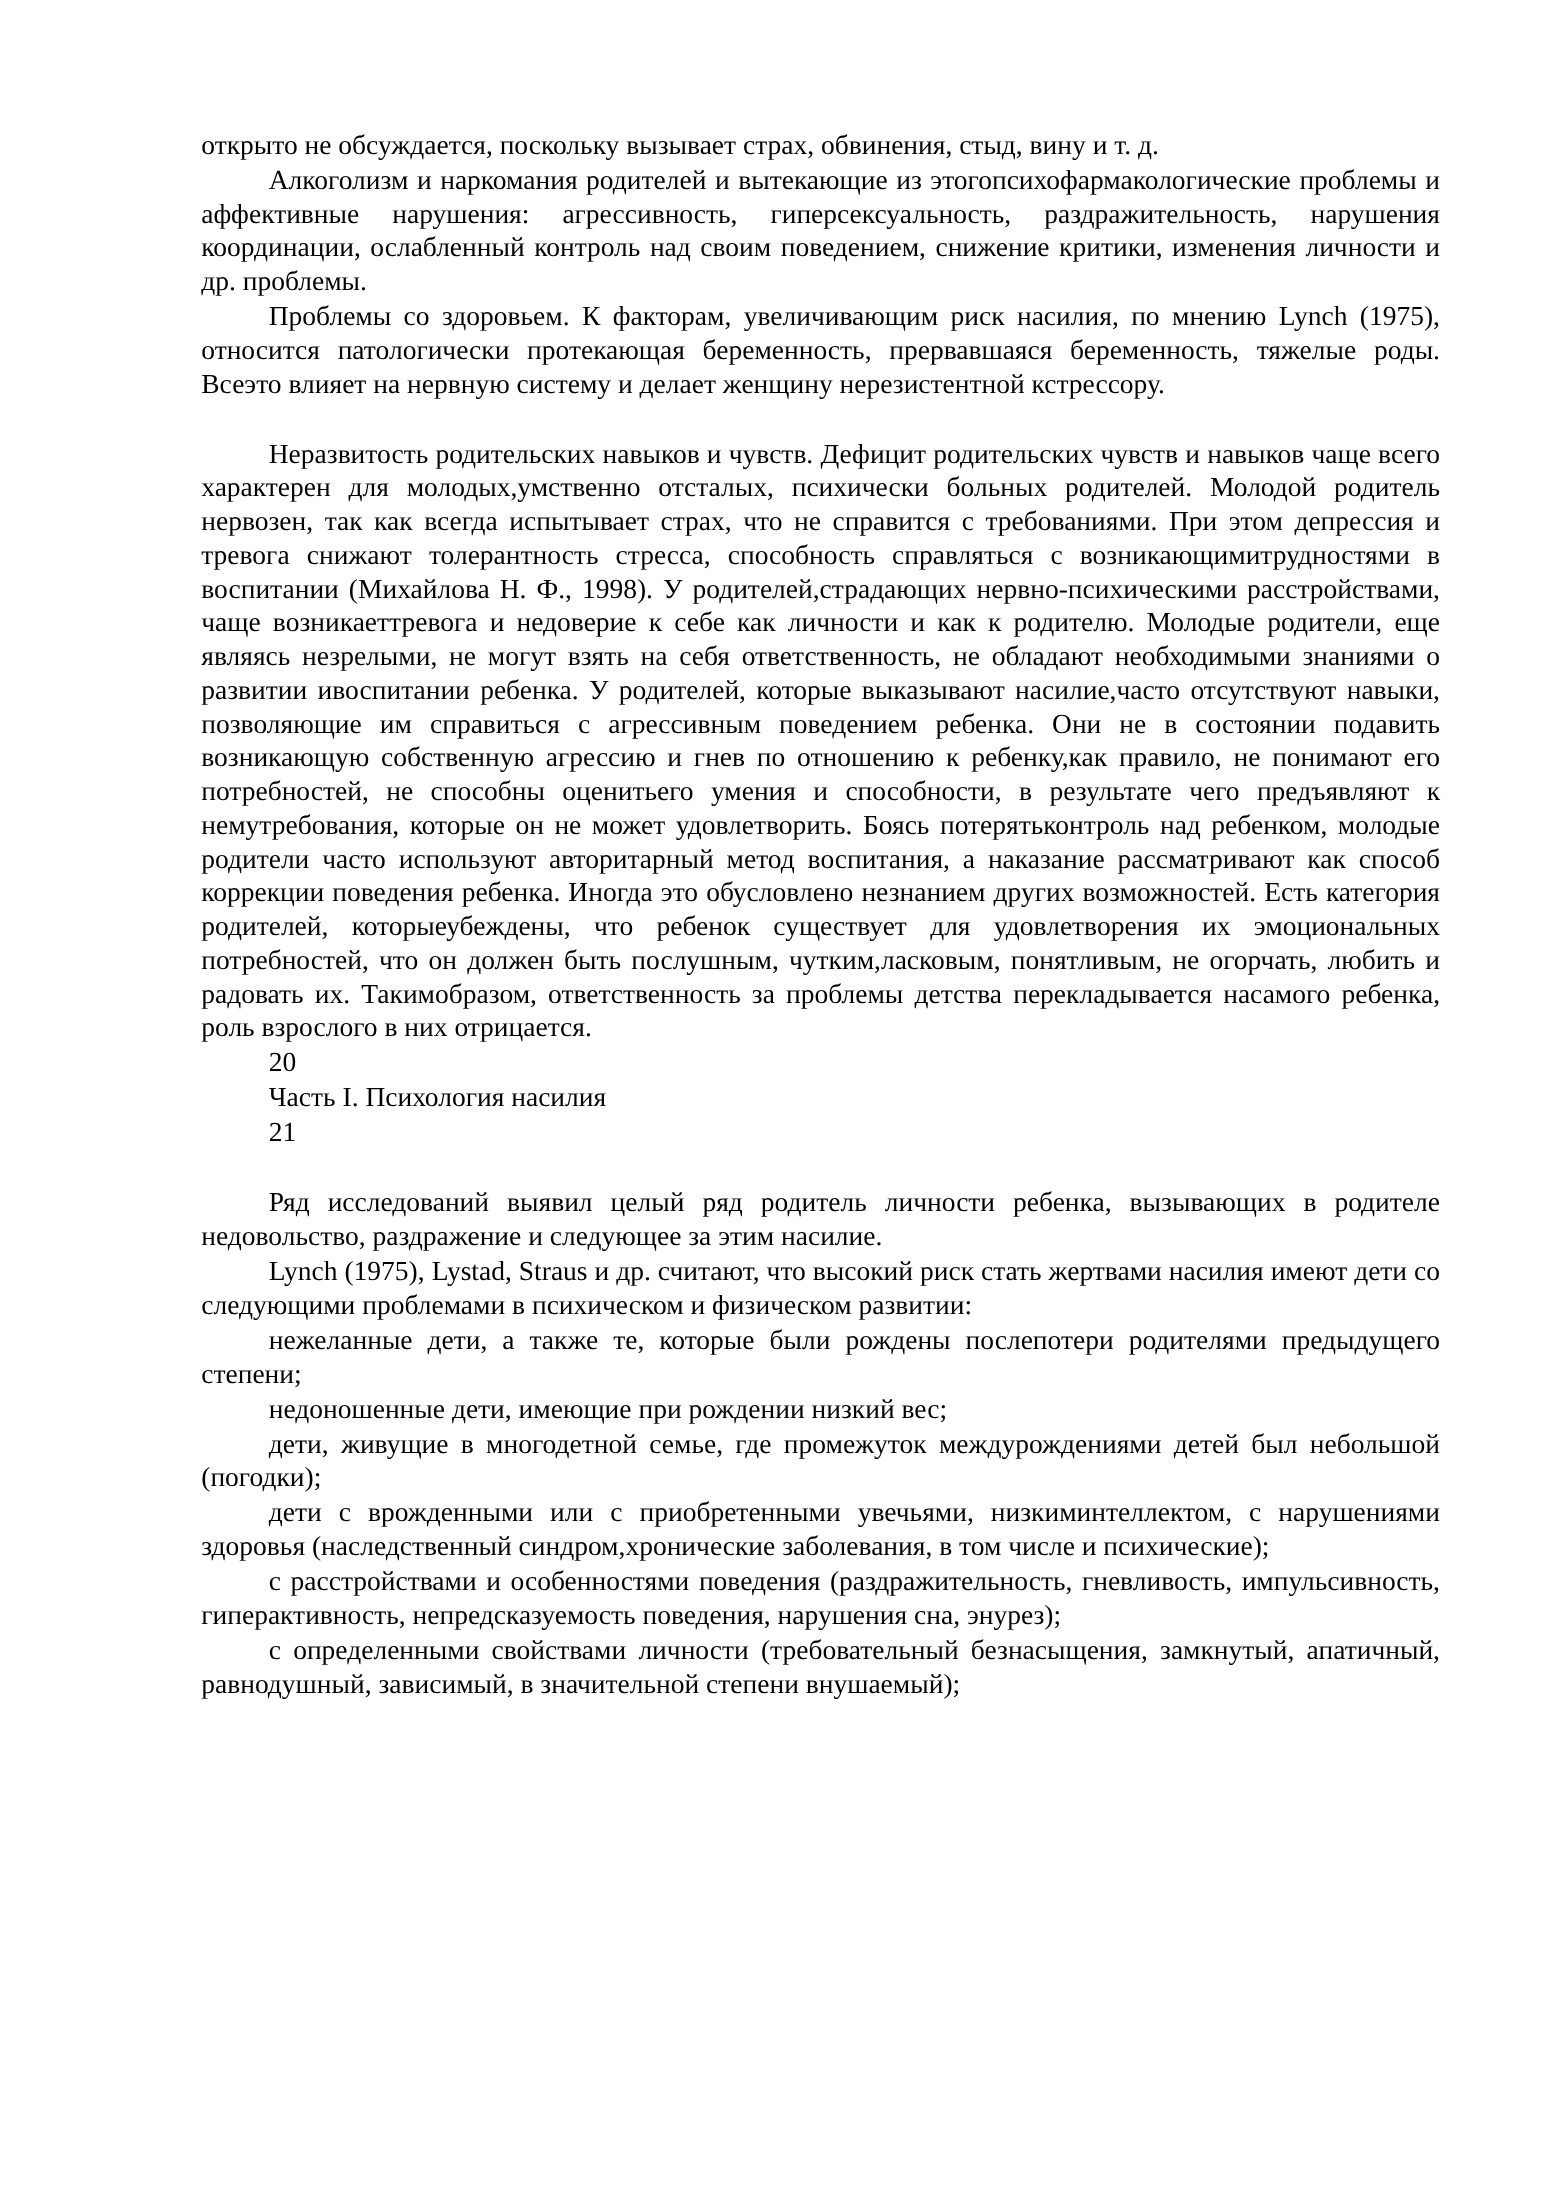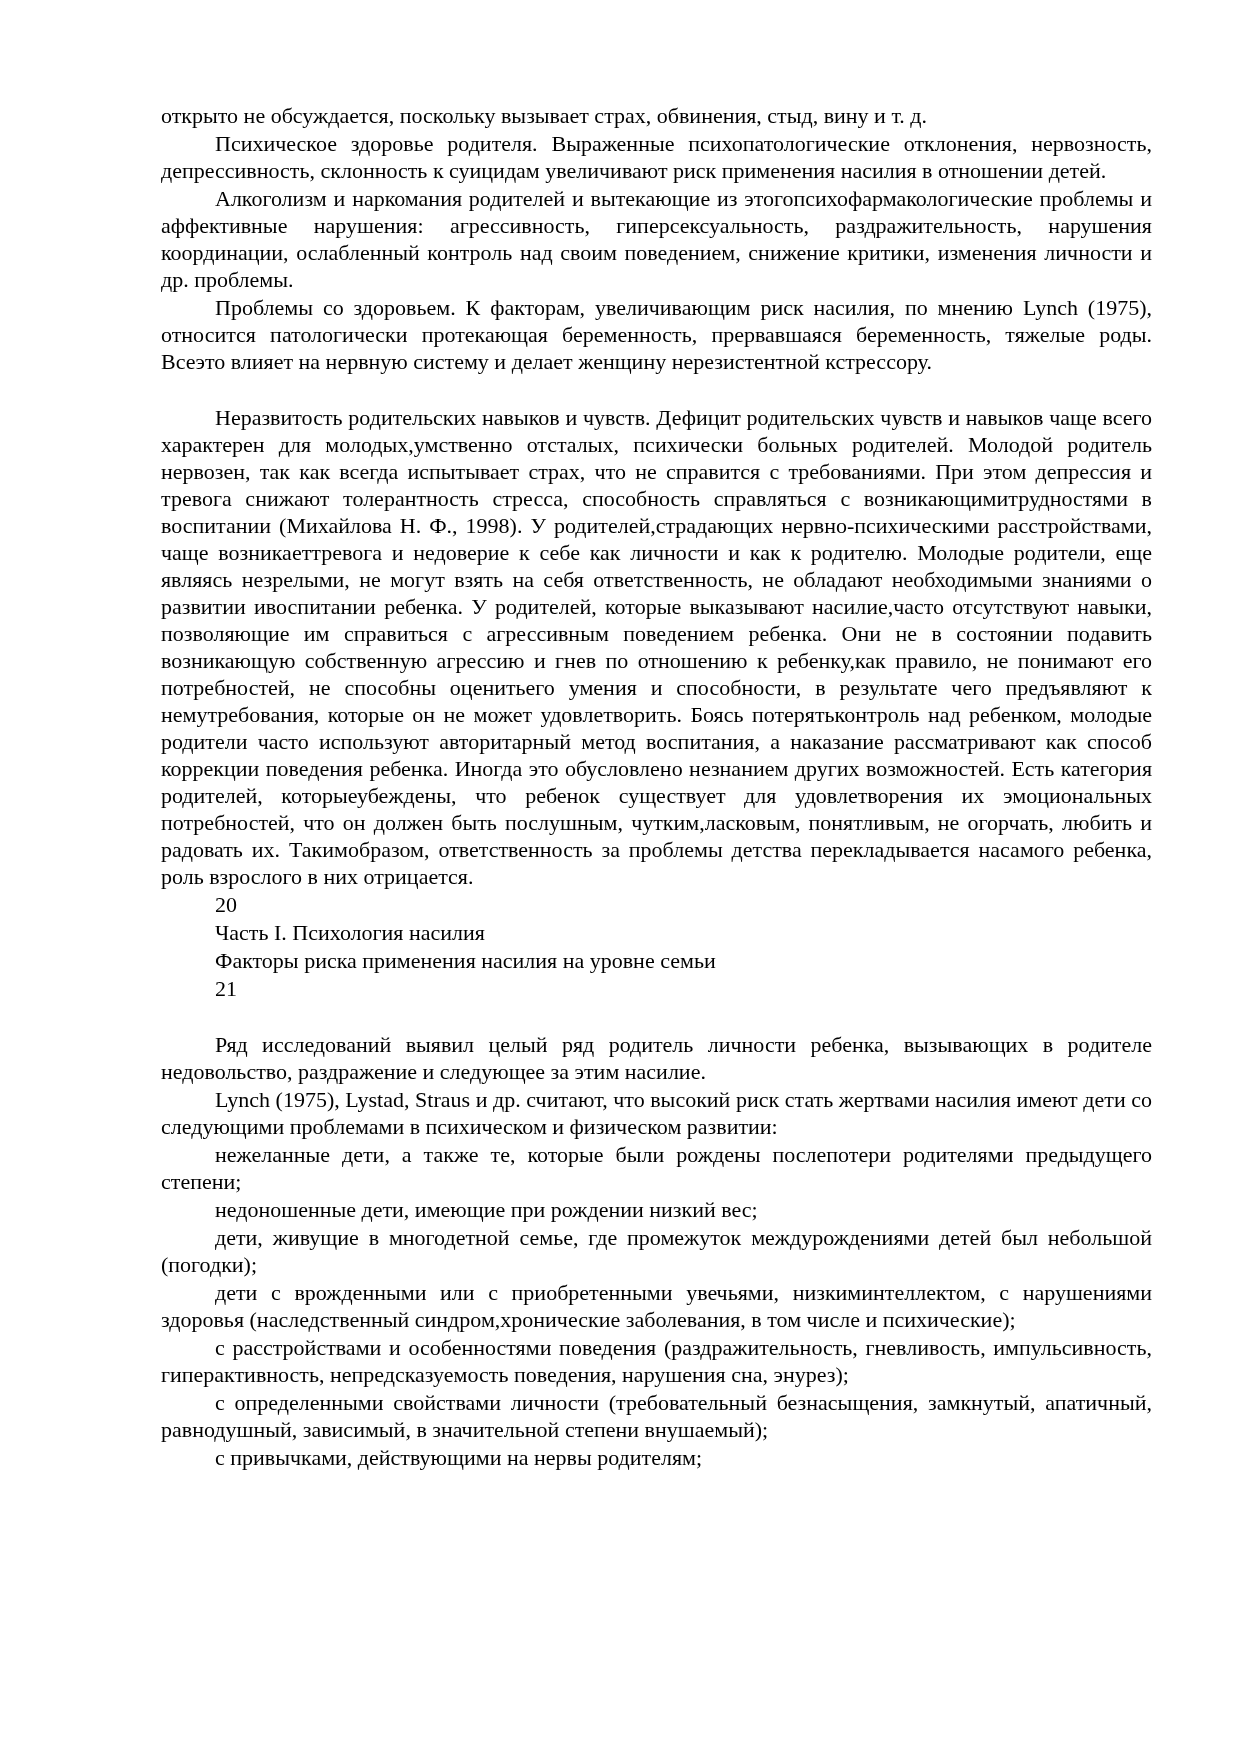--- a/index.html
+++ b/index.html
@@ -36,38 +36,35 @@
   .blank-line {
     height: 27px;
   }
 </style>
 </head>
 <body>
 
 <div class="page-content">
 
   <p class="para no-indent">открыто не обсуждается, поскольку вызывает страх, обвинения, стыд, вину и т. д.</p>
-  <p class="para">Психическое здоровье родителя. Выраженные психопатологические отклонения, нервозность, депрессивность, склонность к суицидам увеличивают риск применения насилия в отношении детей.</p>
   <p class="para">Алкоголизм и наркомания родителей и вытекающие из этогопсихофармакологические проблемы и аффективные нарушения: агрессивность, гиперсексуальность, раздражительность, нарушения координации, ослабленный контроль над своим поведением, снижение критики, изменения личности и др. проблемы.</p>
   <p class="para">Проблемы со здоровьем. К факторам, увеличивающим риск насилия, по мнению Lynch (1975), относится патологически протекающая беременность, прервавшаяся беременность, тяжелые роды. Всеэто влияет на нервную систему и делает женщину нерезистентной кстрессору.</p>
 
   <div class="blank-line"></div>
 
   <p class="para">Неразвитость родительских навыков и чувств. Дефицит родительских чувств и навыков чаще всего характерен для молодых,умственно отсталых, психически больных родителей. Молодой родитель нервозен, так как всегда испытывает страх, что не справится с требованиями. При этом депрессия и тревога снижают толерантность стресса, способность справляться с возникающимитрудностями в воспитании (Михайлова Н. Ф., 1998). У родителей,страдающих нервно-психическими расстройствами, чаще возникаеттревога и недоверие к себе как личности и как к родителю. Молодые родители, еще являясь незрелыми, не могут взять на себя ответственность, не обладают необходимыми знаниями о развитии ивоспитании ребенка. У родителей, которые выказывают насилие,часто отсутствуют навыки, позволяющие им справиться с агрессивным поведением ребенка. Они не в состоянии подавить возникающую собственную агрессию и гнев по отношению к ребенку,как правило, не понимают его потребностей, не способны оценитьего умения и способности, в результате чего предъявляют к немутребования, которые он не может удовлетворить. Боясь потерятьконтроль над ребенком, молодые родители часто используют авторитарный метод воспитания, а наказание рассматривают как способ коррекции поведения ребенка. Иногда это обусловлено незнанием других возможностей. Есть категория родителей, которыеубеждены, что ребенок существует для удовлетворения их эмоциональных потребностей, что он должен быть послушным, чутким,ласковым, понятливым, не огорчать, любить и радовать их. Такимобразом, ответственность за проблемы детства перекладывается насамого ребенка, роль взрослого в них отрицается.</p>
 
   <p class="para">20</p>
   <p class="para">Часть I. Психология насилия</p>
-  <p class="para">Факторы риска применения насилия на уровне семьи</p>
   <p class="para">21</p>
 
   <div class="blank-line"></div>
 
   <p class="para">Ряд исследований выявил целый ряд родитель личности ребенка, вызывающих в родителе недовольство, раздражение и следующее за этим насилие.</p>
   <p class="para">Lynch (1975), Lystad, Straus и др. считают, что высокий риск стать жертвами насилия имеют дети со следующими проблемами в психическом и физическом развитии:</p>
   <p class="para">нежеланные дети, а также те, которые были рождены послепотери родителями предыдущего степени;</p>
   <p class="para">недоношенные дети, имеющие при рождении низкий вес;</p>
   <p class="para">дети, живущие в многодетной семье, где промежуток междурождениями детей был небольшой (погодки);</p>
   <p class="para">дети с врожденными или с приобретенными увечьями, низкиминтеллектом, с нарушениями здоровья (наследственный синдром,хронические заболевания, в том числе и психические);</p>
   <p class="para">с расстройствами и особенностями поведения (раздражительность, гневливость, импульсивность, гиперактивность, непредсказуемость поведения, нарушения сна, энурез);</p>
   <p class="para">с определенными свойствами личности (требовательный безнасыщения, замкнутый, апатичный, равнодушный, зависимый, в значительной степени внушаемый);</p>
-  <p class="para">с привычками, действующими на нервы родителям;</p>
 
 </div>
 
 </body></html>

